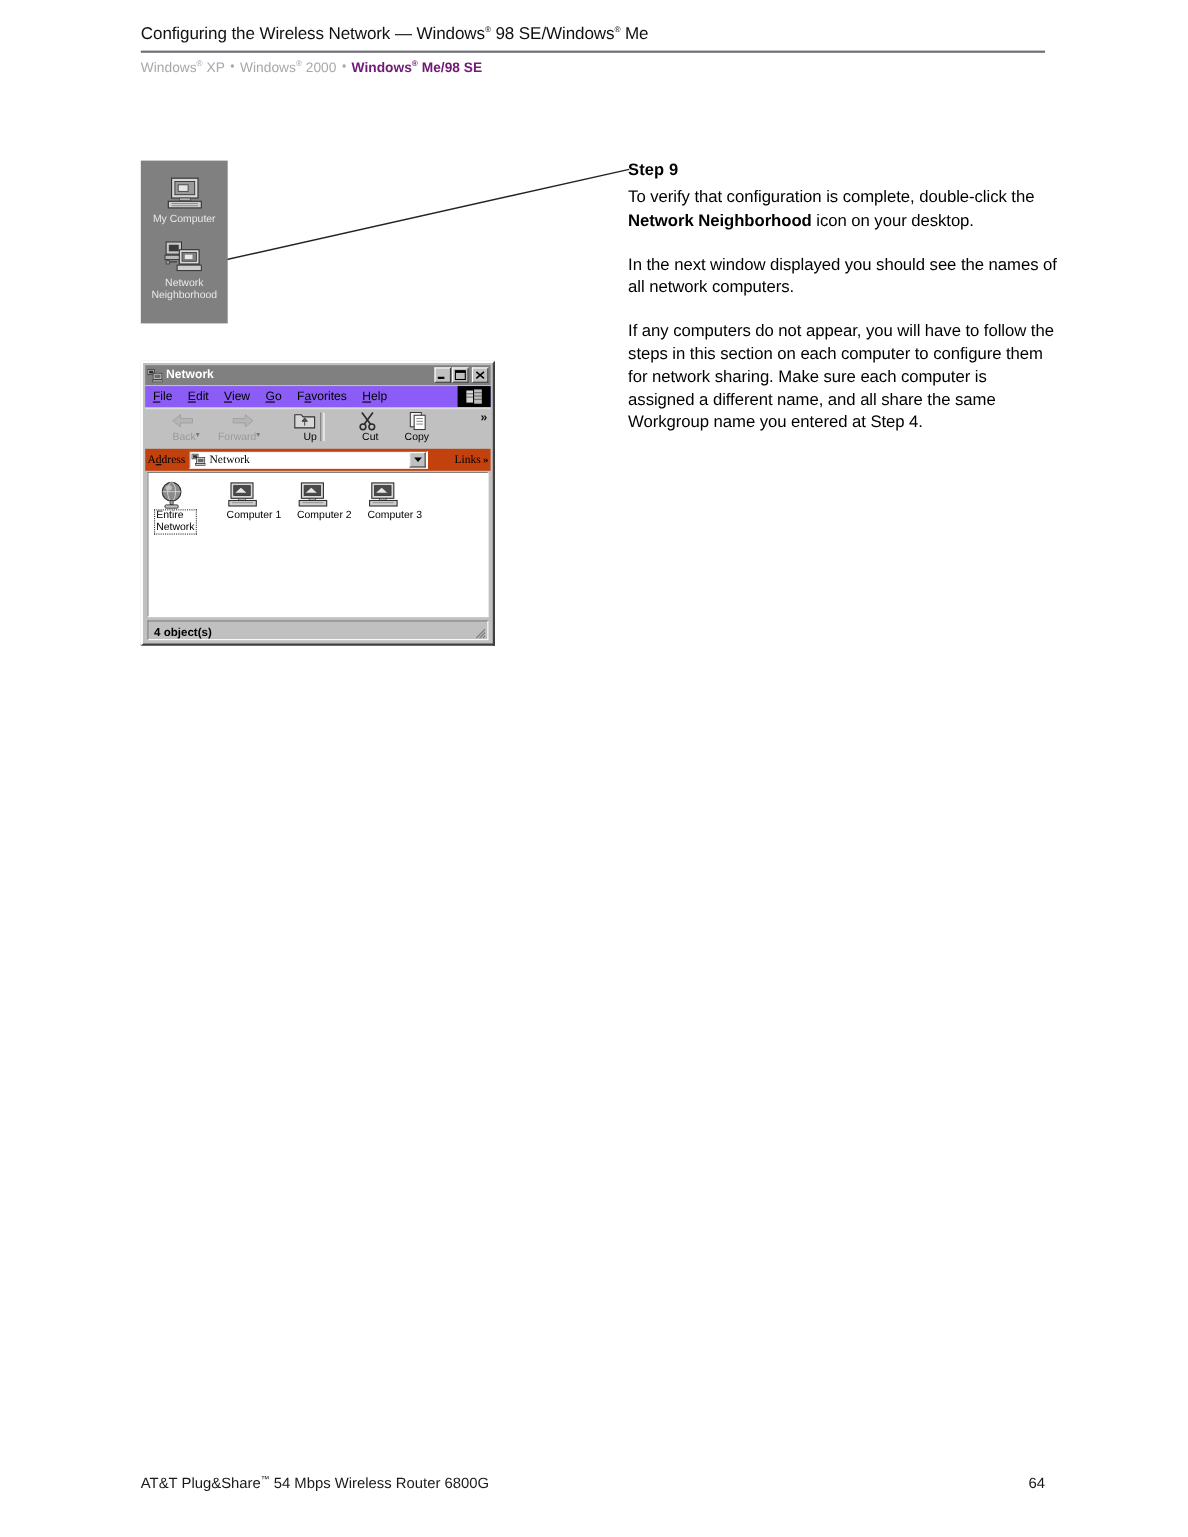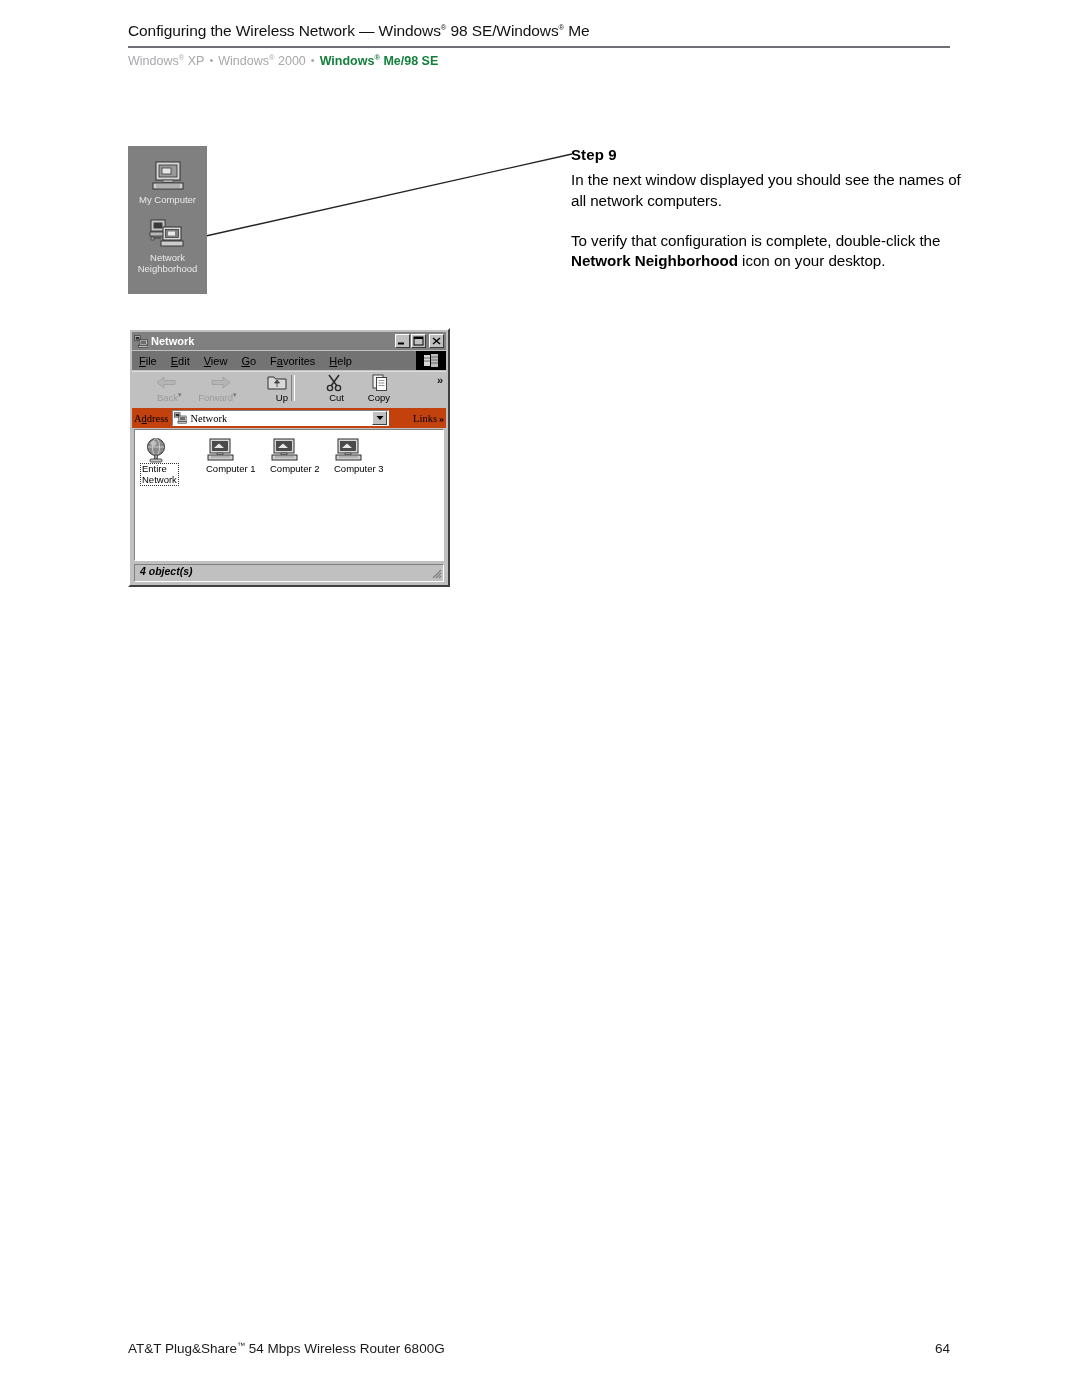--- a/index.html
+++ b/index.html
@@ -50,21 +50,21 @@
     color: #a8a8ac;
   }
   .subhead .sep {
     color: #a8a8ac;
     padding: 0 5px;
     font-size: 11px;
     position: relative;
     top: -1px;
   }
   .subhead .cur {
-    color: #15803d;
+    color: #701a75;
     font-weight: bold;
   }
   sup.reg {
     font-size: 7.5px;
     vertical-align: super;
     line-height: 0;
   }
 
   
   .leader {
@@ -155,21 +155,21 @@
     position: relative;
   }
   .win-btn.close { margin-left: 2px; }
   .win-btn svg { position: absolute; left: 1px; top: 1px; }
 
   .win-menubar {
     position: absolute;
     left: 2px; top: 21px;
     width: 314px;
     height: 19px;
-    background: #737373;
+    background: #8b5cf6;
     display: flex;
     align-items: center;
   }
   .menu-item {
     font-size: 11px;
     color: #000;
     padding: 1px 7px;
     white-space: nowrap;
   }
   .menu-item u { text-decoration: underline; }
@@ -316,22 +316,21 @@
     left: 4px; top: 234px;
     width: 310px;
     height: 18px;
     background: #c0c0c0;
     border-top: 1px solid #808080;
     border-left: 1px solid #808080;
     border-right: 1px solid #ffffff;
     border-bottom: 1px solid #ffffff;
     box-sizing: border-box;
     display: flex;
-    align-items: flex-start;
-    font-style: italic;
+    align-items: flex-end;
   }
   .status-text {
     font-size: 10.5px;
     font-weight: bold;
     padding-left: 5px;
   }
   .status-grip {
     margin-left: auto;
     width: 14px; height: 14px;
     margin-right: 1px;
@@ -637,22 +636,23 @@
         <svg width="14" height="14" viewBox="0 0 14 14">
           <path d="M13 5 L5 13 M13 8 L8 13 M13 11 L11 13" stroke="#808080" stroke-width="1.2"></path>
         </svg>
       </span>
     </div>
 
   </div>
 
   <div class="col-right">
     <div class="step-head">Step 9</div>
+    <p class="body-para"><span>To verify that configuration is complete, double-click the </span><b>Network Neighborhood</b><span> icon on your desktop.</span></p>
     <p class="body-para">In the next window displayed you should see the names of all network computers.</p>
-    <p class="body-para"><span>To verify that configuration is complete, double-click the </span><b>Network Neighborhood</b><span> icon on your desktop.</span></p>
+    <p class="body-para">If any computers do not appear, you will have to follow the steps in this section on each computer to configure them for network sharing. Make sure each computer is assigned a different name, and all share the same Workgroup name you entered at Step 4.</p>
   </div>
 
   <div class="footer-left">
     <span>AT&amp;T Plug&amp;Share</span><sup class="tm">™</sup><span> 54 Mbps Wireless Router 6800G</span>
   </div>
   <div class="footer-right">64</div>
 
 </div>
 
 </body></html>

